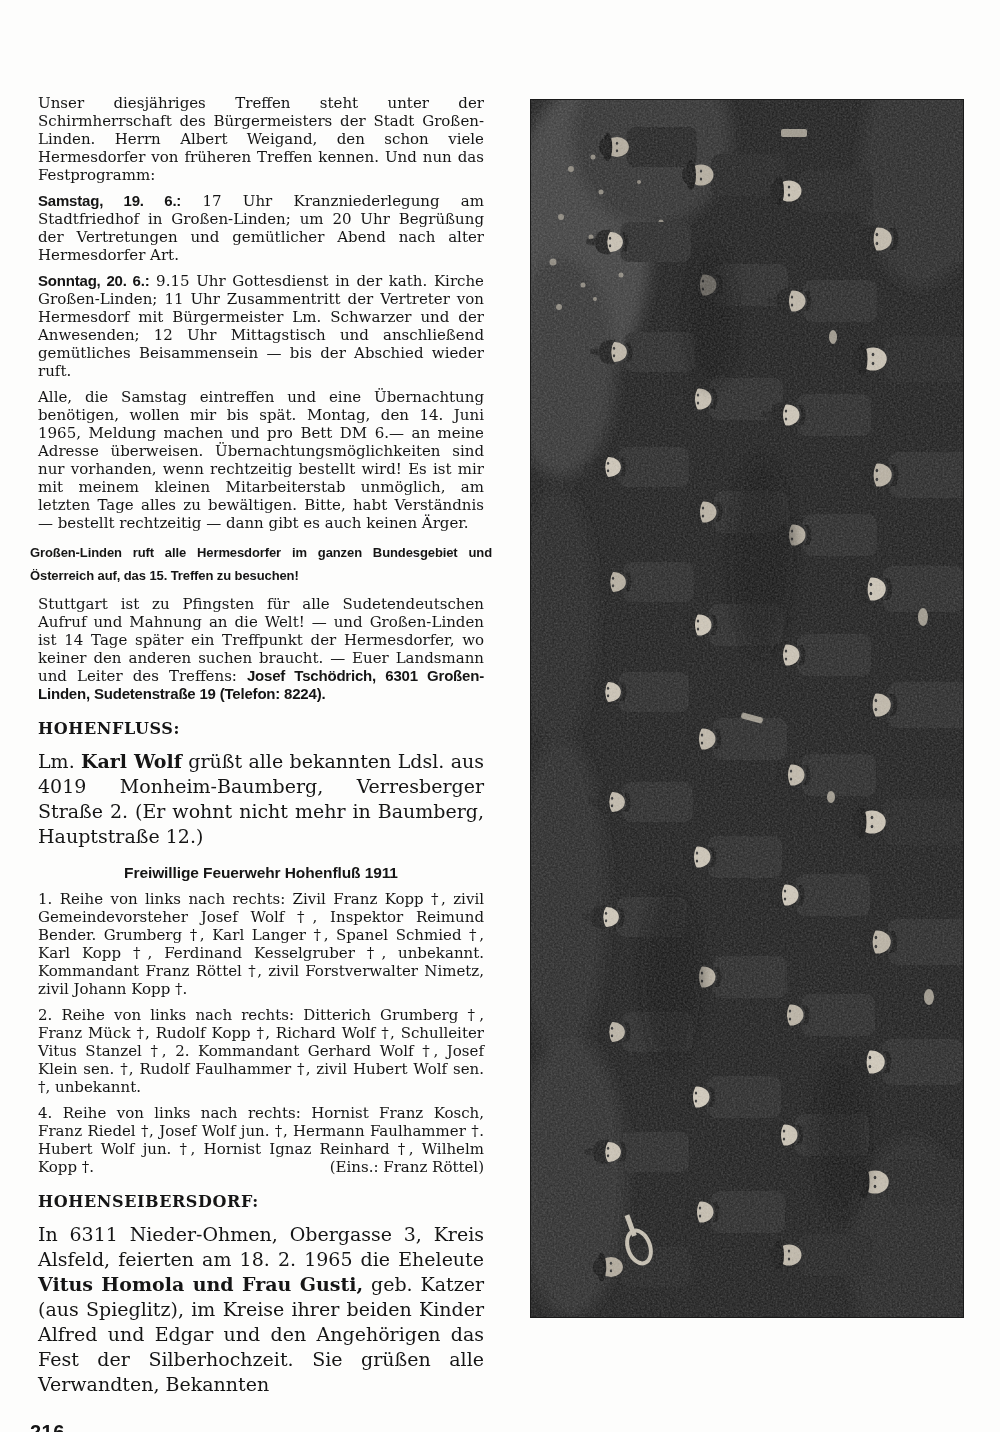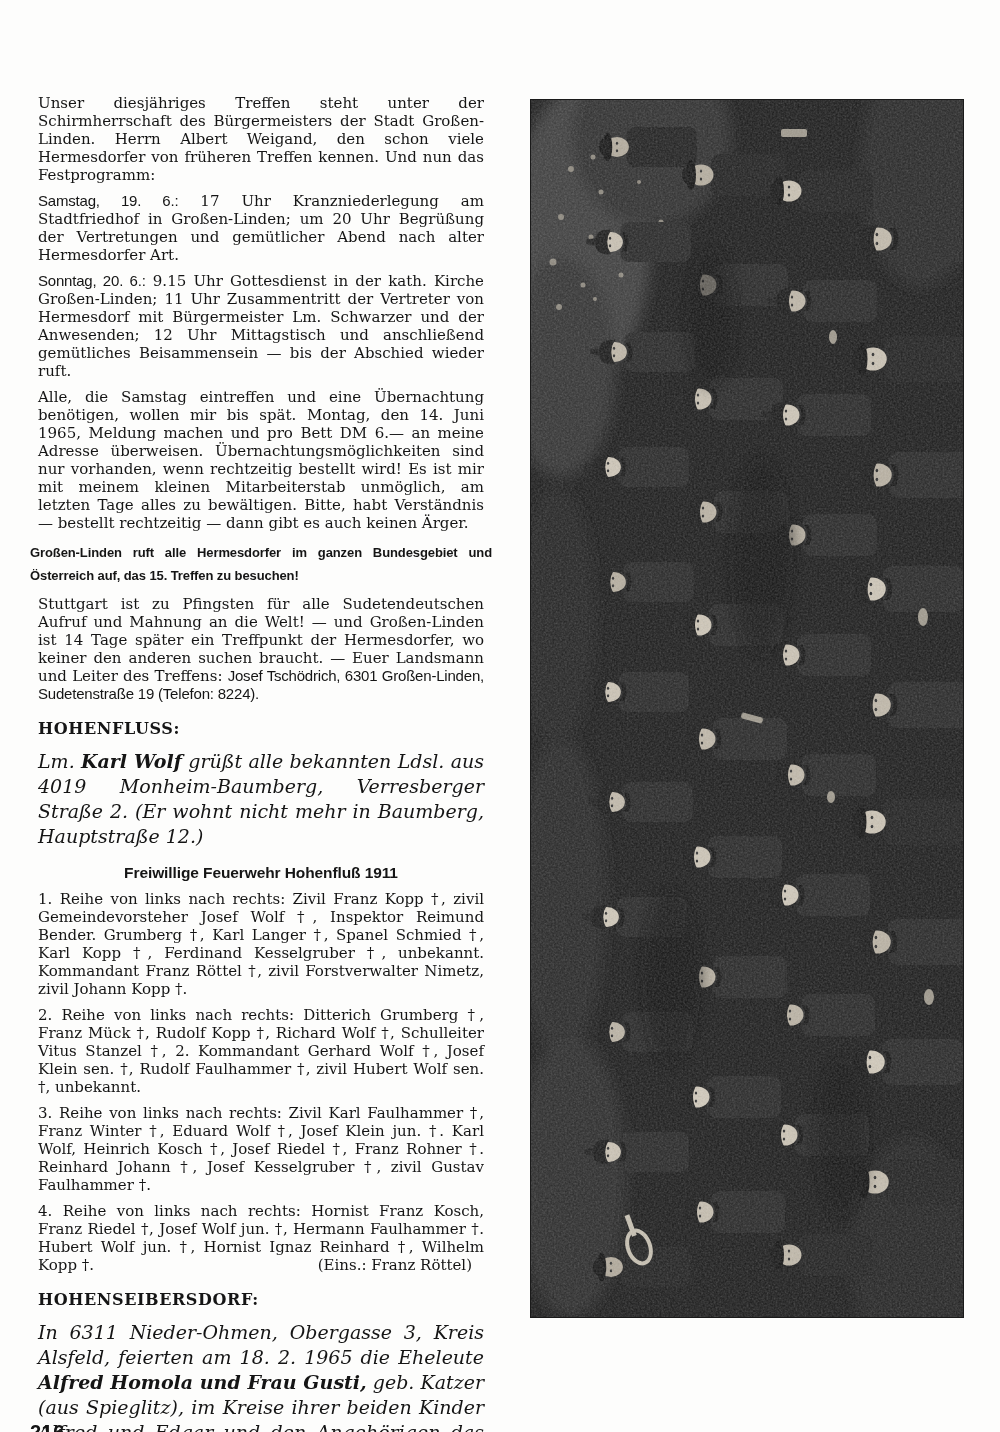--- a/index.html
+++ b/index.html
@@ -8,40 +8,40 @@
     background:#fdfdfc; color:#151515; overflow:hidden;
     font-family:"DejaVu Serif", serif;
   }
   .col{
     position:absolute; left:30px; top:86px; width:462px;
     text-align:justify; hyphens:auto; -webkit-hyphens:auto;
   }
   .col p{margin:8px; padding:0;}
   .body{font-size:15px; line-height:18px;}
   .inline-bold-sans{
-    font-family:"Liberation Sans", sans-serif; font-weight:normal;
+    font-family:"Liberation Sans", sans-serif; font-weight:bold;
     letter-spacing:-0.2px;
   }
   .call{
     font-family:"Liberation Sans", sans-serif; font-weight:bold;
     font-size:13px; line-height:23px; margin:9px 0 8px 0 !important;
     letter-spacing:-0.1px;
   }
   .bighead{
     font-weight:bold; font-size:16px; line-height:25px;
     margin-top:13px !important; letter-spacing:0.6px; text-align:left;
   }
-  .bigp{font-size:19px; line-height:25px;font-style:italic;}
+  .bigp{font-size:19px; line-height:25px;}
   .subhead{
     font-family:"Liberation Sans", sans-serif; font-weight:bold;
     font-size:15.5px; line-height:19px; margin:14px 0 5px 0 !important;
     text-align:center; letter-spacing:-0.1px;
   }
   .rowlast{position:relative;}
-  .credit{position:absolute; right:12px; bottom:0; background:transparent;}
+  .credit{position:absolute; right:0; bottom:0; background:transparent;}
   .photo{
     position:absolute; left:531px; top:100px; width:432px; height:1217px;
     margin:0; padding:0; outline:1px solid #1a1a1a; background:#141414;
   }
   .photo svg{display:block; width:432px; height:1217px;}
   .pagenum{
     position:absolute; left:30px; top:1421px;
     font-family:"Liberation Sans", sans-serif; font-weight:bold;
     font-size:20px; letter-spacing:0.5px;
   }
@@ -66,26 +66,25 @@
     <p class="body"><span>Stuttgart ist zu Pfingsten für alle Sudetendeutschen Aufruf und Mahnung an die Welt! — und Großen-Linden ist 14 Tage später ein Treffpunkt der Hermesdorfer, wo keiner den anderen suchen braucht. — Euer Landsmann und Leiter des Treffens: </span><span class="inline-bold-sans">Josef Tschödrich, 6301 Großen-Linden, Sudetenstraße 19 (Telefon: 8224).</span></p>
 
     <p class="bighead">HOHENFLUSS:</p>
 
     <p class="bigp"><span>Lm. </span><b>Karl Wolf</b><span> grüßt alle bekannten Ldsl. aus 4019 Monheim-Baumberg, Verresberger Straße 2. (Er wohnt nicht mehr in Baumberg, Hauptstraße 12.)</span></p>
 
     <p class="subhead">Freiwillige Feuerwehr Hohenfluß 1911</p>
 
     <p class="body">1. Reihe von links nach rechts: Zivil Franz Kopp †, zivil Gemeindevorsteher Josef Wolf †, Inspektor Reimund Bender. Grumberg †, Karl Langer †, Spanel Schmied †, Karl Kopp †, Ferdinand Kesselgruber †, unbekannt. Kommandant Franz Röttel †, zivil Forstverwalter Nimetz, zivil Johann Kopp †.</p>
     <p class="body">2. Reihe von links nach rechts: Ditterich Grumberg †, Franz Mück †, Rudolf Kopp †, Richard Wolf †, Schulleiter Vitus Stanzel †, 2. Kommandant Gerhard Wolf †, Josef Klein sen. †, Rudolf Faulhammer †, zivil Hubert Wolf sen. †, unbekannt.</p>
-    <p class="body">3. Reihe von links nach rechts: Zivil Karl Faulhammer †, Franz Winter †, Eduard Wolf †, Josef Klein jun. †. Karl Wolf, Heinrich Kosch †, Josef Riedel †, Franz Rohner †. Reinhard Johann †, Josef Kesselgruber †, zivil Gustav Faulhammer †.</p>
     <p class="body rowlast"><span>4. Reihe von links nach rechts: Hornist Franz Kosch, Franz Riedel †, Josef Wolf jun. †, Hermann Faulhammer †. Hubert Wolf jun. †, Hornist Ignaz Reinhard †, Wilhelm Kopp †.</span><span class="credit">(Eins.: Franz Röttel)</span></p>
 
     <p class="bighead">HOHENSEIBERSDORF:</p>
 
-    <p class="bigp"><span>In 6311 Nieder-Ohmen, Obergasse 3, Kreis Alsfeld, feierten am 18. 2. 1965 die Eheleute </span><b>Alfred Homola und Frau Gusti,</b><span> geb. Katzer (aus Spieglitz), im Kreise ihrer beiden Kinder Alfred und Edgar und den Angehörigen das Fest der Silberhochzeit. Sie grüßen alle Verwandten, Bekannten</span></p>
+    <p class="bigp"><span>In 6311 Nieder-Ohmen, Obergasse 3, Kreis Alsfeld, feierten am 18. 2. 1965 die Eheleute </span><b>Vitus Homola und Frau Gusti,</b><span> geb. Katzer (aus Spieglitz), im Kreise ihrer beiden Kinder Alfred und Edgar und den Angehörigen das Fest der Silberhochzeit. Sie grüßen alle Verwandten, Bekannten</span></p>
 
   </div>
 
   <figure class="photo">
     <svg viewBox="0 0 432 1217" xmlns="http://www.w3.org/2000/svg">
       <defs>
         <filter id="grain" x="0" y="0" width="100%" height="100%">
           <feTurbulence type="fractalNoise" baseFrequency="0.55" numOctaves="2" seed="11" stitchTiles="stitch"></feTurbulence>
           <feColorMatrix type="saturate" values="0"></feColorMatrix>
           <feComponentTransfer>

